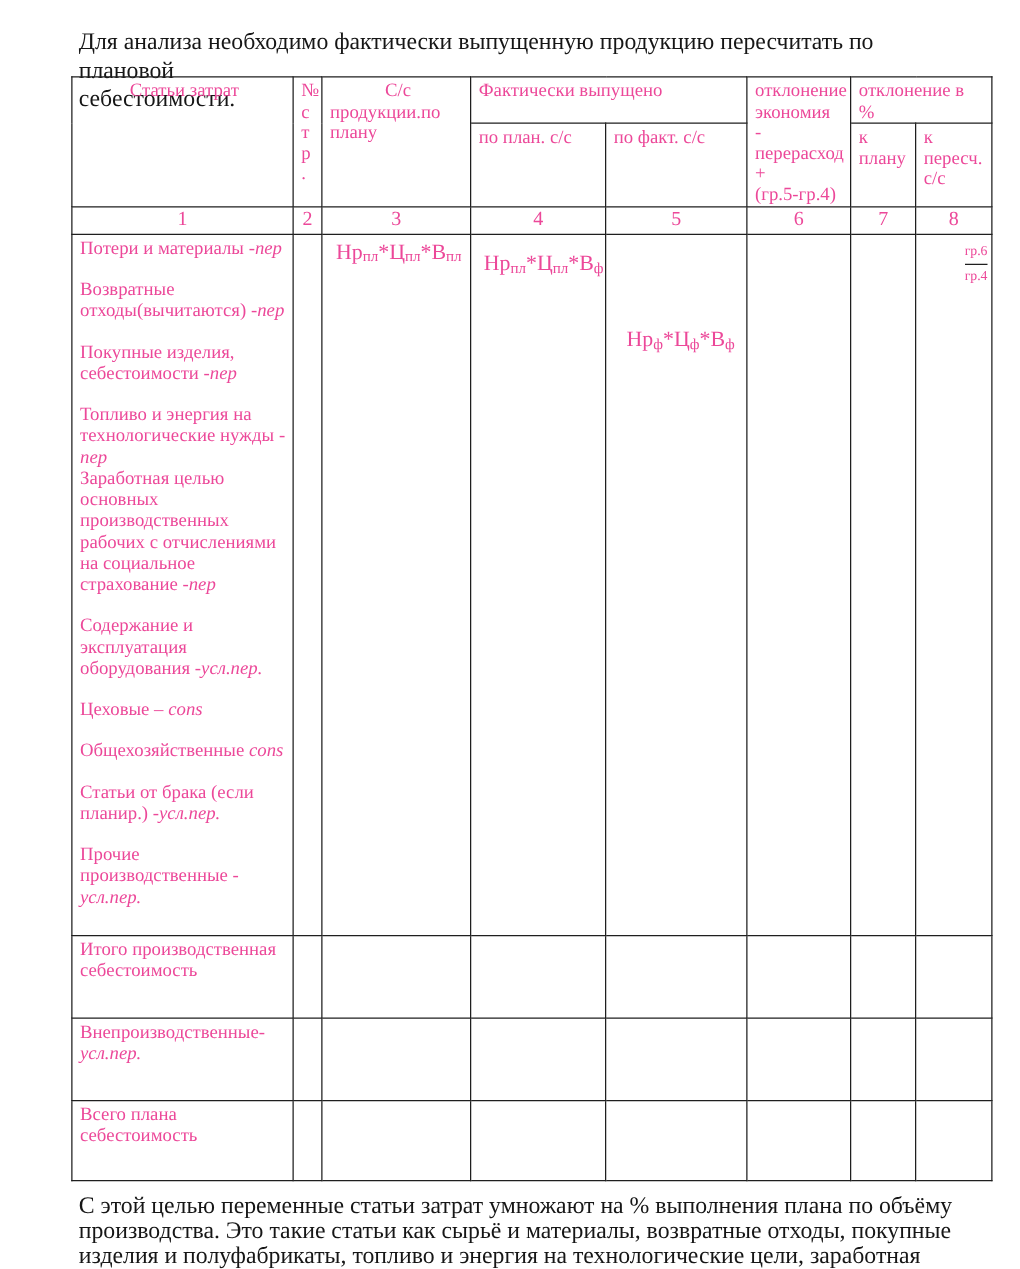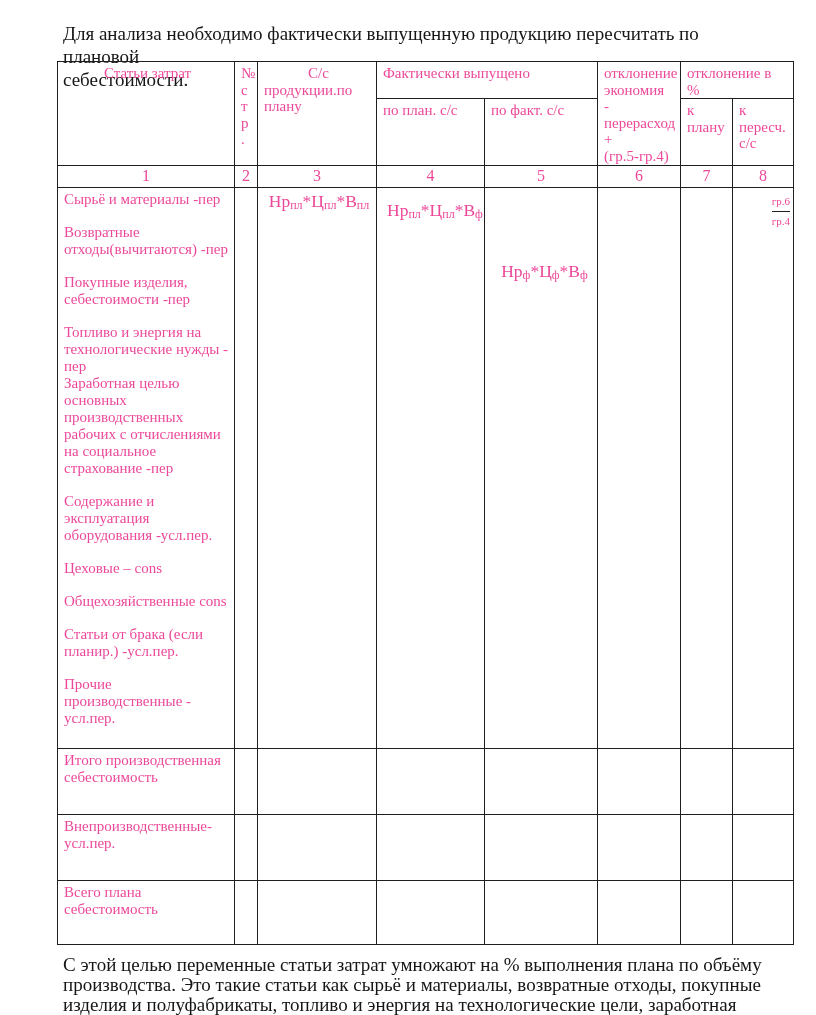--- a/index.html
+++ b/index.html
@@ -24,21 +24,21 @@
   tr.hrow1 td,tr.hrow2 td{line-height:16.5px;padding-top:3px;}
   td.center{text-align:center;}
   .pre{white-space:pre-line;}
   td.numcol{padding:2px 0 0 4px;line-height:16px;}
   
   tr.numrow td{text-align:center;font-size:16px;line-height:18px;padding:1px 2px 0 2px;}
   
   td.itemscell{padding:5px 3px 0 6px;}
   .item{white-space:pre-line;margin:0 0 16px 0;line-height:17px;}
   .item.tight{margin-bottom:0;}
-  .it{}
+  .it{font-style:italic;}
   
   .formula{white-space:nowrap;font-size:17.5px;line-height:19px;}
   .sb{font-size:12px;vertical-align:-2px;}
   td.fcell{padding-left:4px;text-align:center;}
   .f3{margin-top:1px;margin-left:1px;}
   .f4{margin-top:10px;margin-left:4px;}
   .f5{margin-top:71px;margin-left:4px;}
   
   .ratio{padding:1px 0 0 3px;font-size:11px;line-height:19px;text-align:right;}
   .ratio .num{display:inline-block;border-bottom:1.4px solid #1f1f1f;}
@@ -101,21 +101,21 @@
         <td>2</td>
         <td>3</td>
         <td>4</td>
         <td>5</td>
         <td>6</td>
         <td>7</td>
         <td>8</td>
       </tr>
       <tr style="height:561px">
         <td class="itemscell">
-          <div class="item"><span>Сырьё и материалы </span><span class="it">-пер</span></div>
+          <div class="item"><span>Потери и материалы </span><span class="it">-пер</span></div>
           <div class="item"><span>Возвратные
 отходы(вычитаются) </span><span class="it">-пер</span></div>
           <div class="item"><span>Покупные изделия,
 себестоимости </span><span class="it">-пер</span></div>
           <div class="item tight"><span>Топливо и энергия на
 технологические нужды -
 </span><span class="it">пер</span></div>
           <div class="item"><span>Заработная целью
 основных
 производственных

